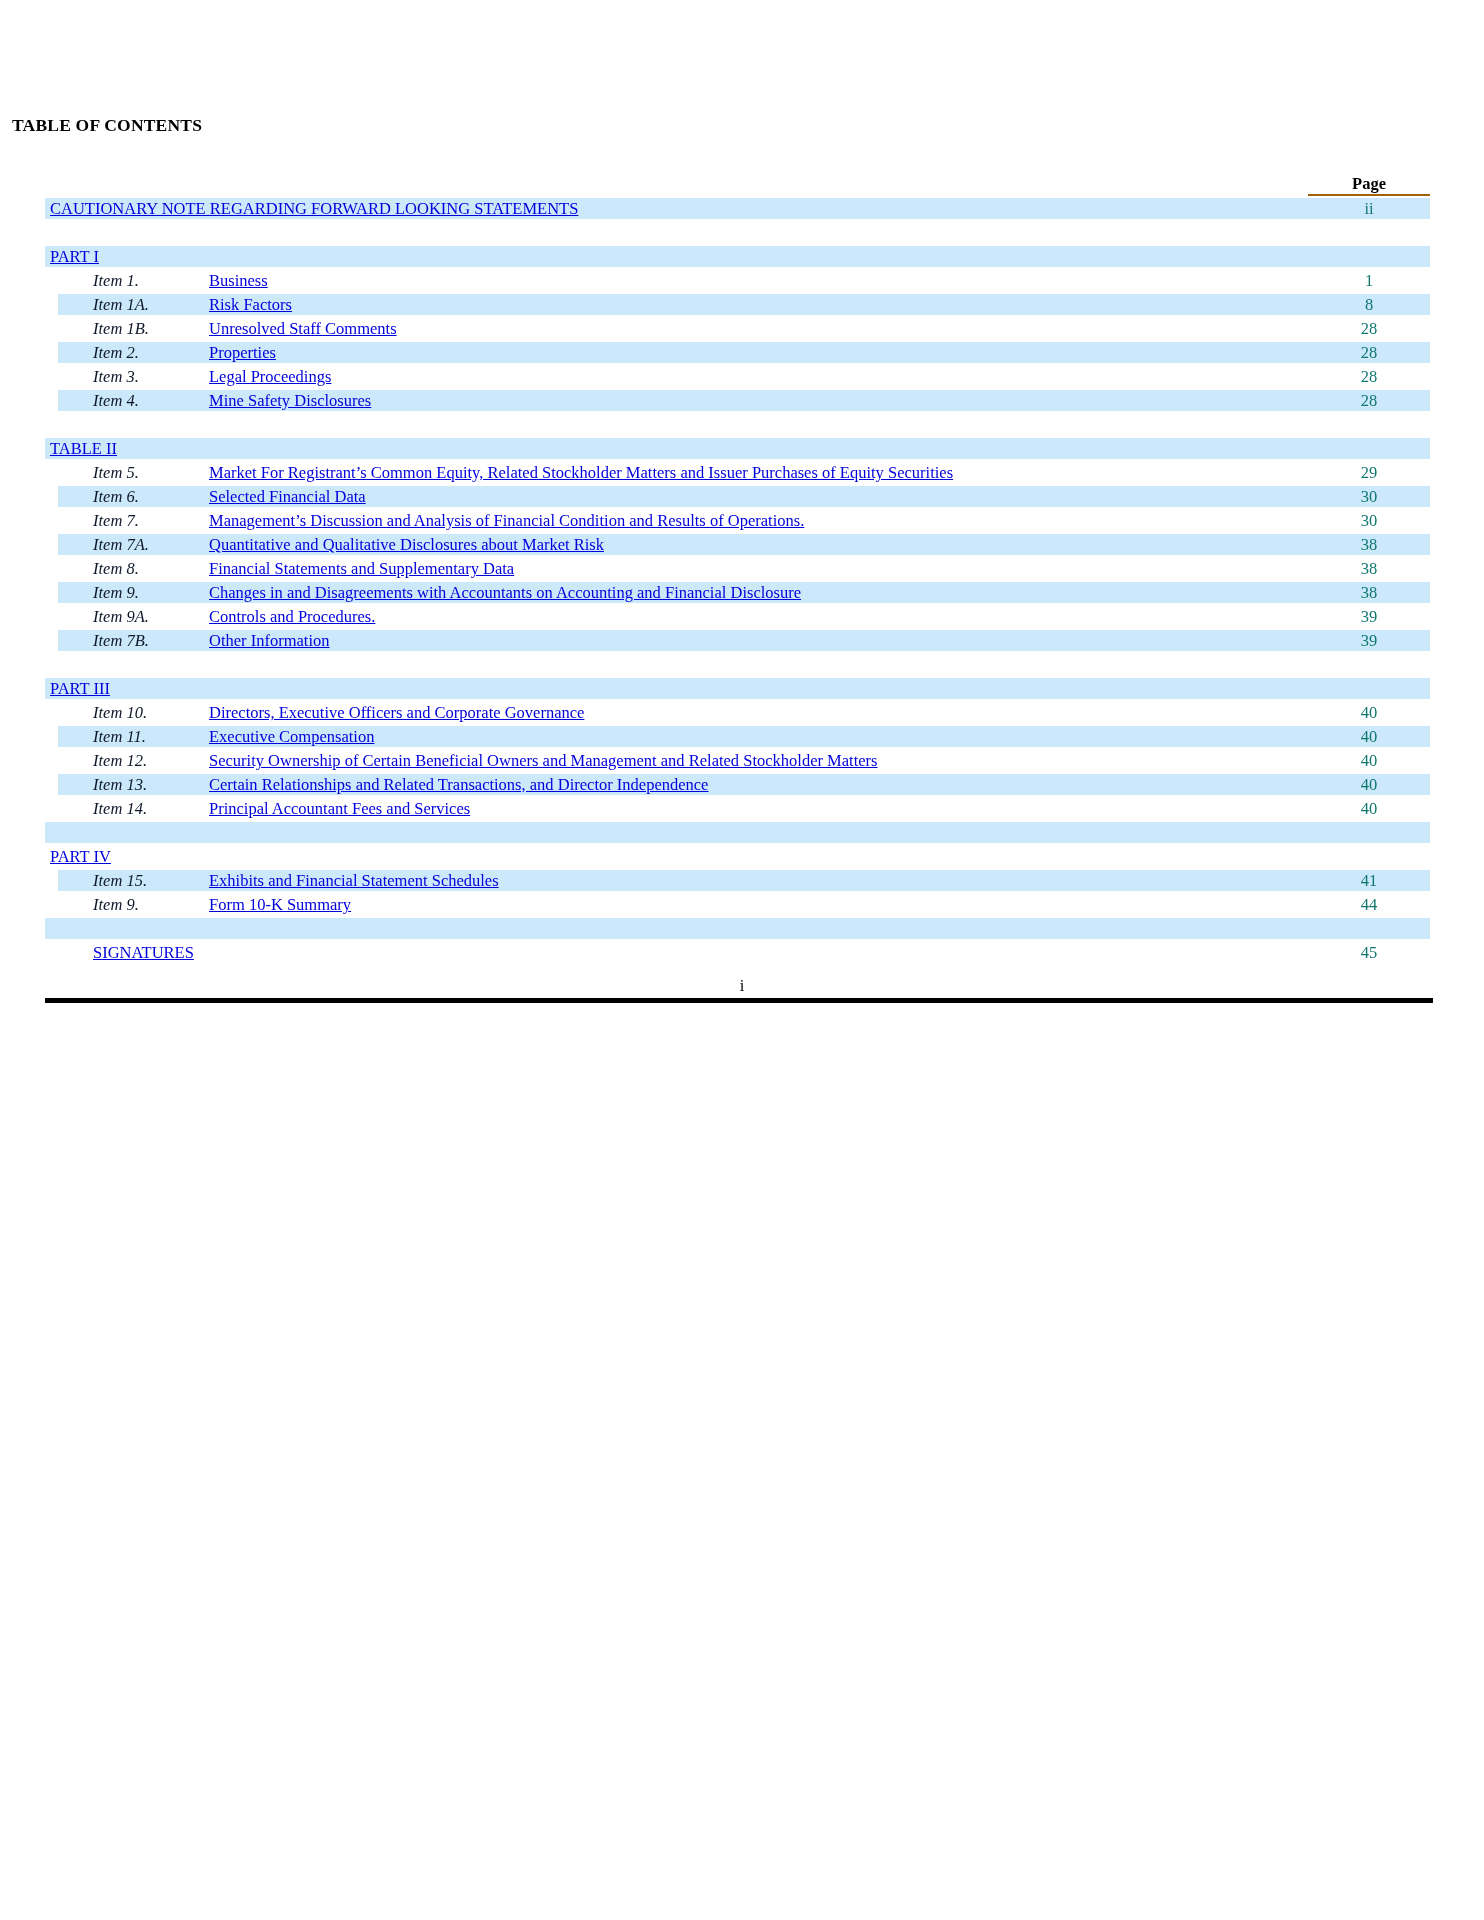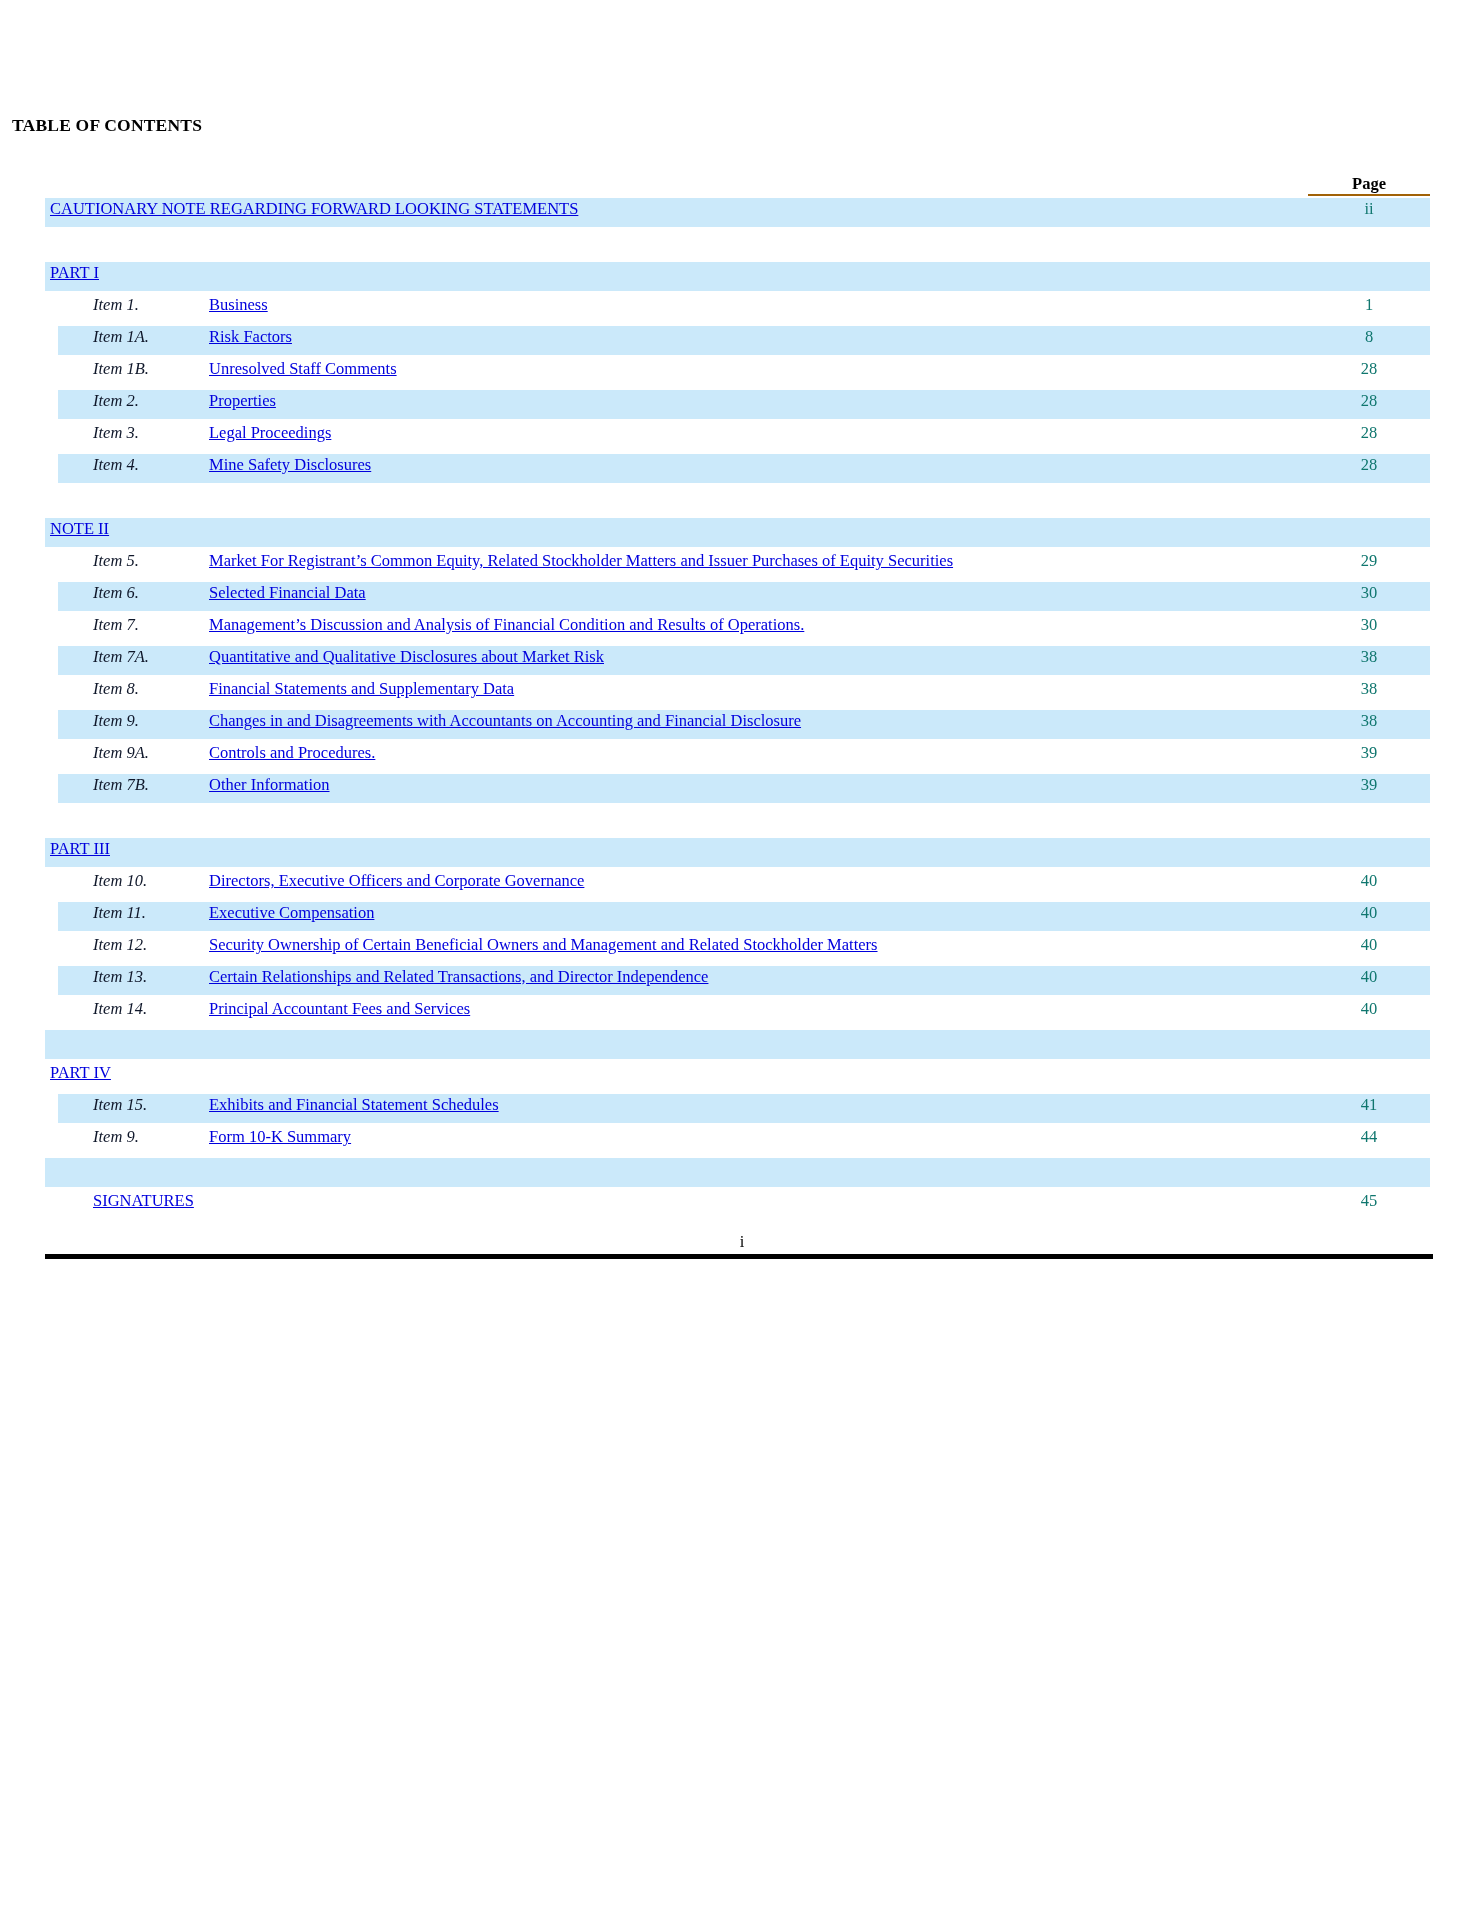--- a/index.html
+++ b/index.html
@@ -42,21 +42,21 @@
     text-align: center;
     font-weight: bold;
     line-height: 21px;
     border-bottom: 2px solid #a16207;
   }
   .rows {
     margin-top: 2px;
   }
   .row {
     display: flex;
-    height: 29px;
+    height: 21px;
     line-height: 21px;
     margin-bottom: 3px;
     white-space: nowrap;
   }
   .notch {
     flex: none;
     width: 13px;
     background: transparent;
   }
   .stripe {
@@ -197,21 +197,21 @@
             <div class="flex-spacer"></div>
             <div class="page-cell">28</div>
           </div>
         </div>
         <div class="row">
           <div class="stripe"></div>
         </div>
         <div class="row">
           <div class="stripe shaded">
             <div class="lead-pad"></div>
-            <a class="toc-link">NOTE II</a>
+            <a class="toc-link">TABLE II</a>
             <div class="flex-spacer"></div>
             <div class="page-cell"></div>
           </div>
         </div>
         <div class="row">
           <div class="notch"></div>
           <div class="stripe">
             <div class="item-label">Item 5.</div>
             <a class="toc-link">Market For Registrant’s Common Equity, Related Stockholder Matters and Issuer Purchases of Equity Securities</a>
             <div class="flex-spacer"></div>

